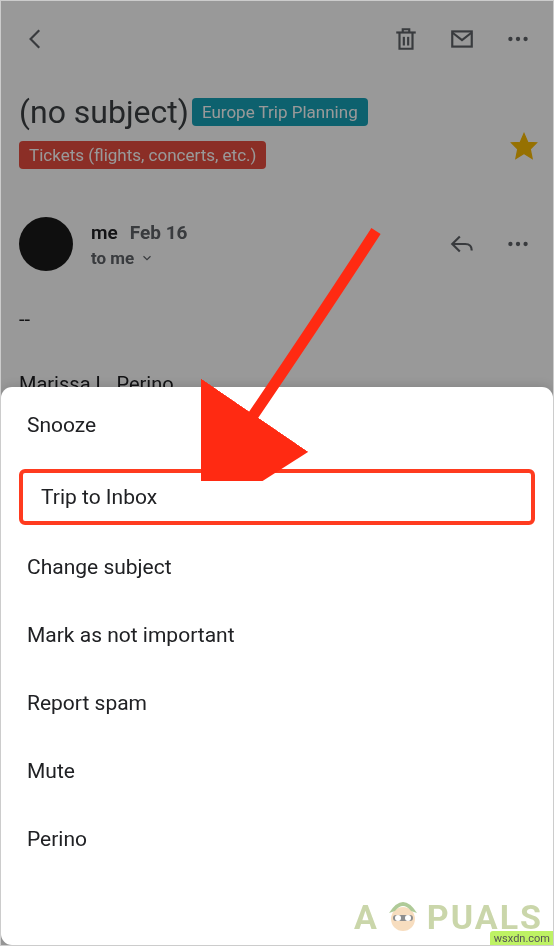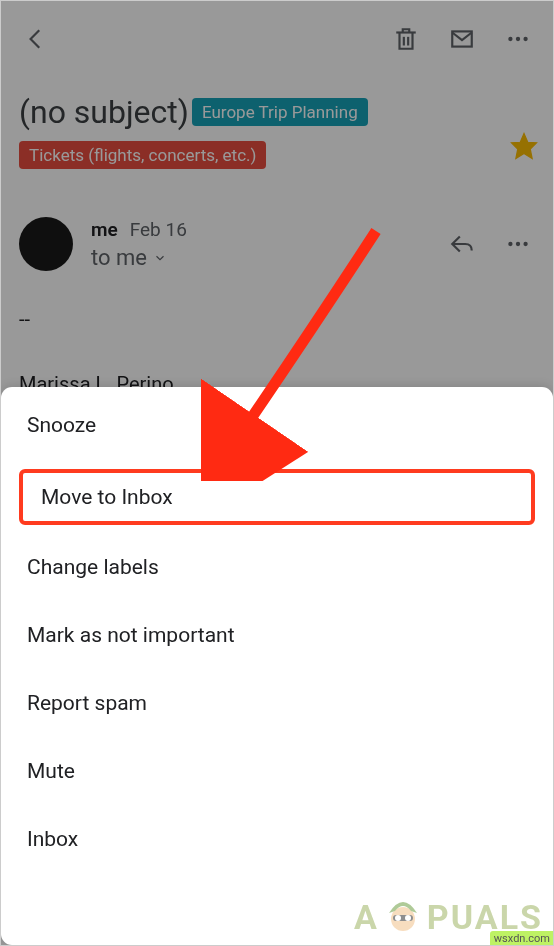--- a/index.html
+++ b/index.html
@@ -90,22 +90,22 @@
   .avatar {
     width: 54px;
     height: 54px;
     border-radius: 50%;
     background: #1a1a1a;
     flex: 0 0 54px;
   }
   .sender-lines { flex: 1; }
   .sender-top { display: flex; align-items: baseline; gap: 12px; font-size: 19px; }
   .sender-name { font-weight: 600; color: #202124; }
-  .sender-date { color: #5f6368; }
-  .sender-to { color: #5f6368; font-size: 22px; margin-top: 4px; display: flex; align-items: center; gap: 6px; }
+  .sender-date { color: #5f6368; font-weight: bold; }
+  .sender-to { color: #5f6368; font-size: 17px; margin-top: 4px; display: flex; align-items: center; gap: 6px; font-weight: bold; }
   .sender-actions { display: flex; gap: 22px; }
   .sender-actions .icon-btn svg { width: 26px; height: 26px; }
   .email-body {
     margin-top: 34px;
     font-size: 20px;
     color: #202124;
     line-height: 1.45;
   }
   .email-body .sig-name { font-weight: 400; margin-top: 36px; }
   
@@ -260,27 +260,27 @@
       <marker id="ahead" markerWidth="14" markerHeight="14" refX="4" refY="6" orient="auto">
         <polygon points="0 0, 14 6, 0 12" fill="#ff2a12"></polygon>
       </marker>
     </defs>
     <path d="M175 10 Q110 110 28 230" stroke="#ff2a12" stroke-width="11" fill="none" marker-end="url(#ahead)"></path>
   </svg>
 
   <div class="sheet">
     <div class="sheet-item">Snooze</div>
     <div class="highlight-box">
-      <span style="font-size:21px;color:#202124;">Move to Inbox</span>
-    </div>
-    <div class="sheet-item">Change labels</div>
+      <span style="font-size:21px;color:#202124;">Trip to Inbox</span>
+    </div>
+    <div class="sheet-item">Change subject</div>
     <div class="sheet-item">Mark as not important</div>
     <div class="sheet-item">Report spam</div>
     <div class="sheet-item">Mute</div>
-    <div class="sheet-item">Inbox</div>
+    <div class="sheet-item">Perino</div>
   </div>
 
   <div class="watermark">
     <span>A</span>
     <span class="logo-head">
       <svg viewBox="0 0 44 44">
         <circle cx="22" cy="24" r="12" fill="#f2c28b"></circle>
         <path d="M8 18 Q22 -4 36 18 L30 16 Q22 6 14 16 Z" fill="#6fa045"></path>
         <rect x="12" y="20" width="20" height="6" rx="3" fill="#333"></rect>
         <circle cx="17" cy="23" r="3" fill="#fff"></circle>

